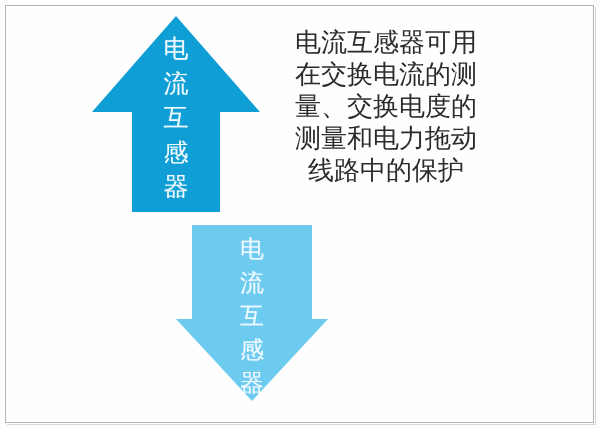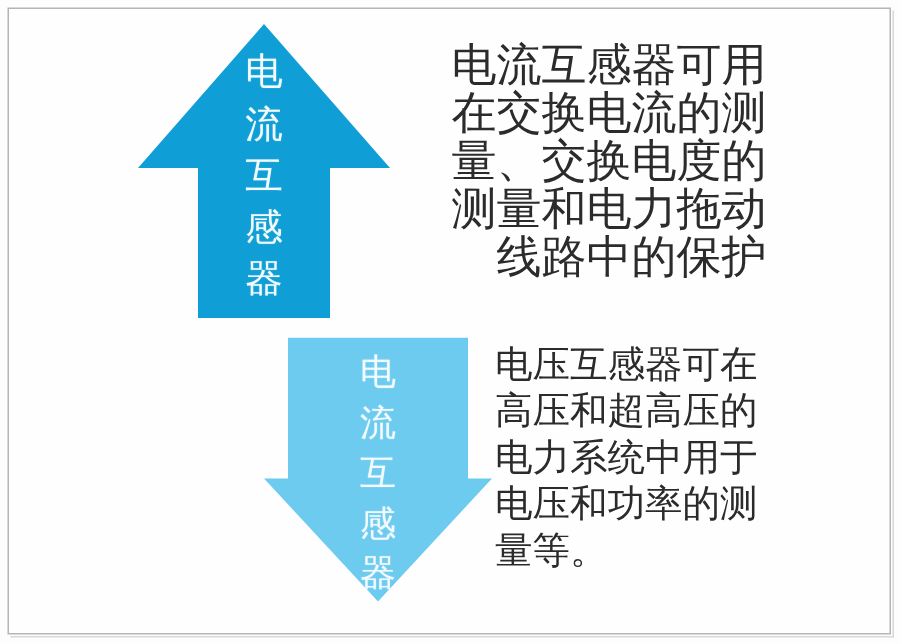--- a/index.html
+++ b/index.html
@@ -93,23 +93,24 @@
   .para {
     position: absolute;
     color: #2b2b2b;
     font-family: "Liberation Serif", "DejaVu Serif", serif;
     white-space: pre-line;
   }
   #para-top {
     left: 261px;
     top: 28px;
     width: 250px;
-    font-size: 30px;
+    font-size: 26px;
     line-height: 32px;
-    text-align: right;
+    text-align: center;
+    font-family: Liberation Mono, monospace;
   }
   #para-bottom {
     left: 330px;
     top: 228px;
     width: 208px;
     font-size: 25px;
     line-height: 31px;
     text-align: left;
   }
 </style>
@@ -142,19 +143,14 @@
 感
 器</div>
   </div>
 
   <div class="para" id="para-top">电流互感器可用
 在交换电流的测
 量、交换电度的
 测量和电力拖动
 线路中的保护</div>
 
-  <div class="para" id="para-bottom">电压互感器可在
-高压和超高压的
-电力系统中用于
-电压和功率的测
-量等。</div>
 
 </div>
 
 </body></html>

